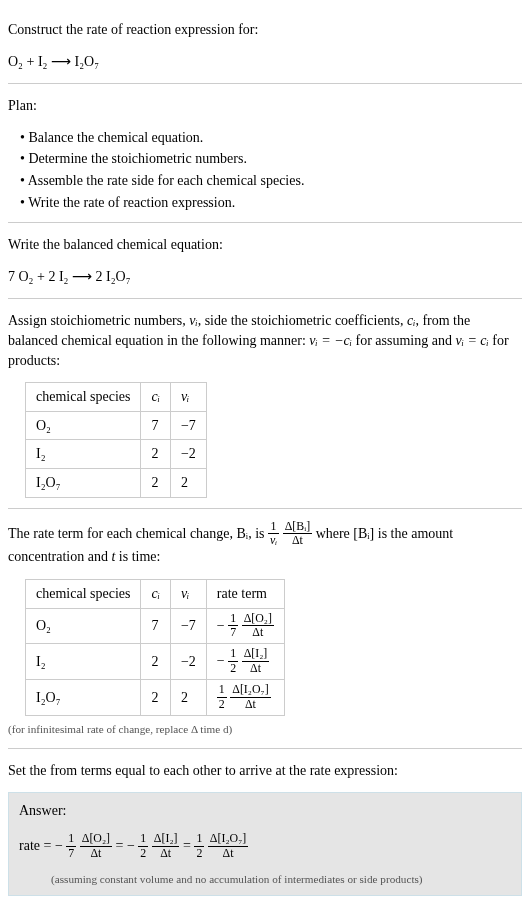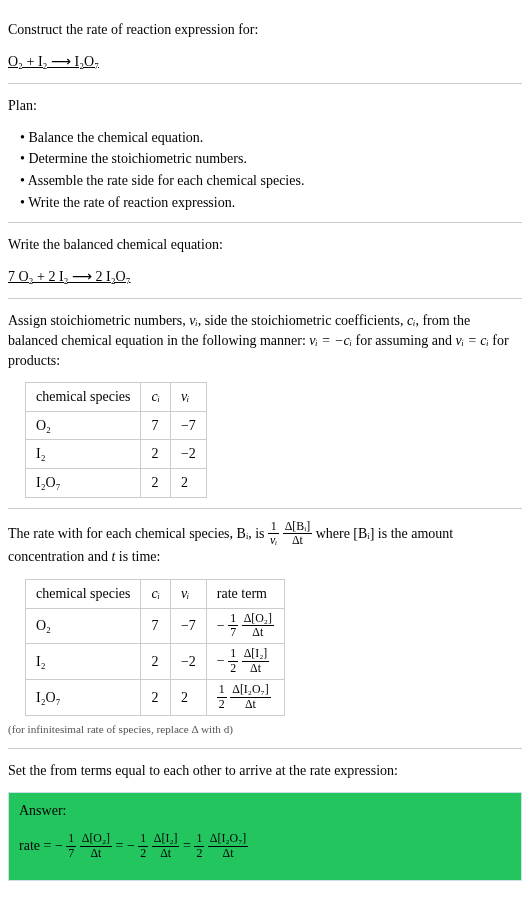--- a/index.html
+++ b/index.html
@@ -13,21 +13,20 @@
   width: 530px;
   box-sizing: border-box;
 }
 hr {
   border: none;
   border-top: 1px solid #ccc;
   margin: 10px 0;
 }
 .equation {
   font-family: Georgia, serif;
-  text-decoration: underline;
 }
 table {
   border-collapse: collapse;
   margin: 6px 17px;
 }
 td, th {
   border: 1px solid #ccc;
   padding: 4px 10px;
   text-align: left;
   font-weight: normal;
@@ -47,21 +46,21 @@
 }
 .frac .den {
   display: block;
   padding: 1px 2px 0 2px;
 }
 .small-note {
   font-size: 0.8em;
   color: #555;
 }
 .answer-box {
-  background: #22c55e;
+  background: #e5e5e5;
   border: 1px solid #cde0e8;
   padding: 8px 10px;
   margin-top: 6px;
 }
 .indent {
   margin-left: 32px;
 }
 .tight { margin: 2px 12px; }
 .para { margin: 12px 0; }
 </style>
@@ -107,21 +106,21 @@
   <tr>
     <td>I₂O₇</td>
     <td>2</td>
     <td>2</td>
   </tr>
 </tbody>
   </table>
 <hr>
 
 <div class="para">
-  <span>The rate with for each chemical species, Bᵢ, is </span>
+  <span>The rate term for each chemical change, Bᵢ, is </span>
   <span class="frac"><span class="num">1</span><span class="den ital">νᵢ</span></span>
   <span class="frac"><span class="num">Δ[Bᵢ]</span><span class="den">Δt</span></span>
   <span> where [Bᵢ] is the amount concentration and </span><span class="ital">t</span><span> is time:</span>
 </div>
 
 <table>
   <tbody>
       <tr>
     <td>chemical species</td>
     <td class="ital">cᵢ</td>
@@ -153,34 +152,35 @@
     <td>2</td>
     <td>2</td>
     <td>
       <span></span>
       <span class="frac"><span class="num">1</span><span class="den">2</span></span>
       <span class="frac"><span class="num">Δ[I₂O₇]</span><span class="den">Δt</span></span>
     </td>
   </tr>
 </tbody>
   </table>
-<div class="small-note">(for infinitesimal rate of species, replace Δ with d)</div>
+<div class="small-note">(for infinitesimal rate of change, replace Δ time d)</div>
 <hr>
 
 <div class="para">Set the from terms equal to each other to arrive at the rate expression:</div>
 
 <div class="answer-box">
   <div>Answer:</div>
   <div class="indent para">
     <span>rate = </span>
     <span>−</span>
     <span class="frac"><span class="num">1</span><span class="den">7</span></span>
     <span class="frac"><span class="num">Δ[O₂]</span><span class="den">Δt</span></span>
     <span> = </span>
     <span>−</span>
     <span class="frac"><span class="num">1</span><span class="den">2</span></span>
     <span class="frac"><span class="num">Δ[I₂]</span><span class="den">Δt</span></span>
     <span> = </span>
     <span></span>
     <span class="frac"><span class="num">1</span><span class="den">2</span></span>
     <span class="frac"><span class="num">Δ[I₂O₇]</span><span class="den">Δt</span></span>
   </div>
+  <div class="indent small-note">(assuming constant volume and no accumulation of intermediates or side products)</div>
 </div>
 
 </body></html>

